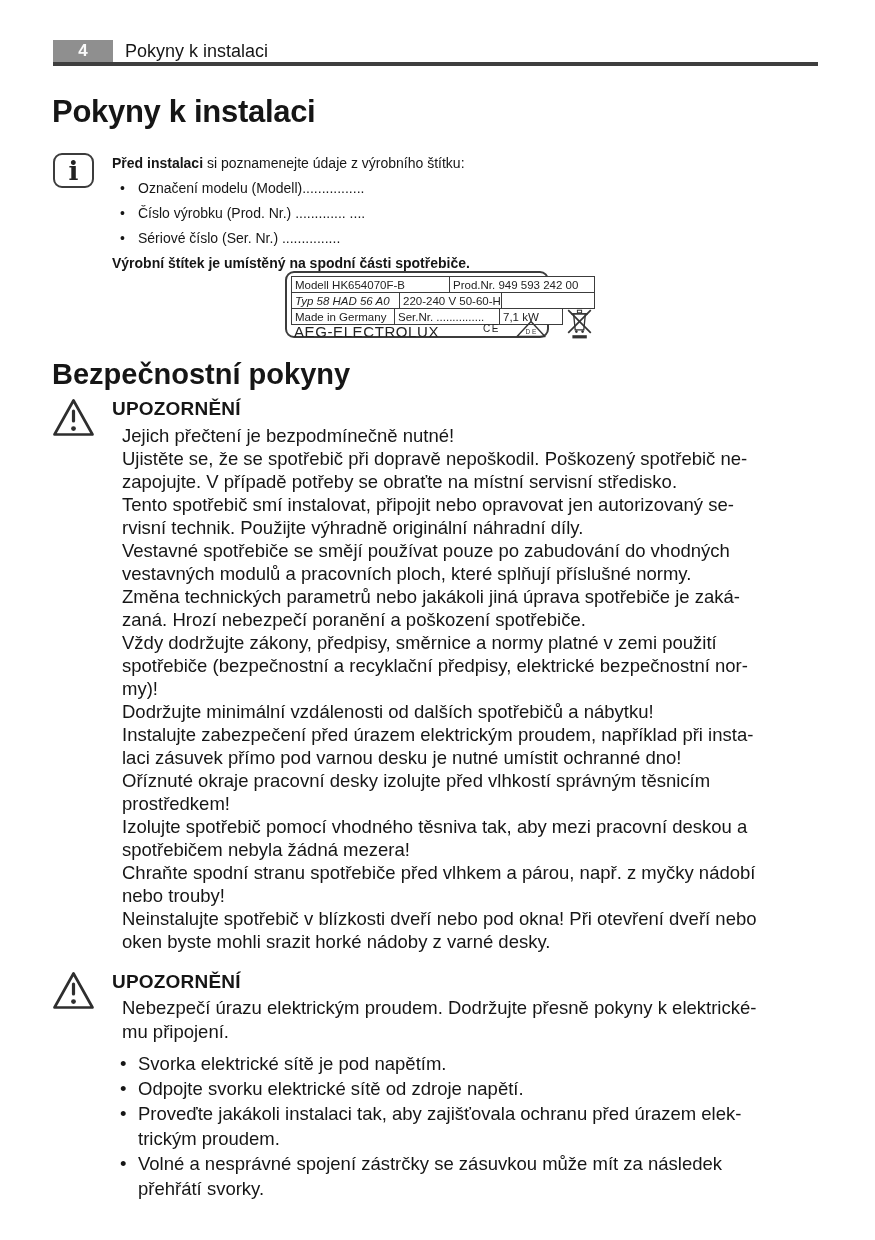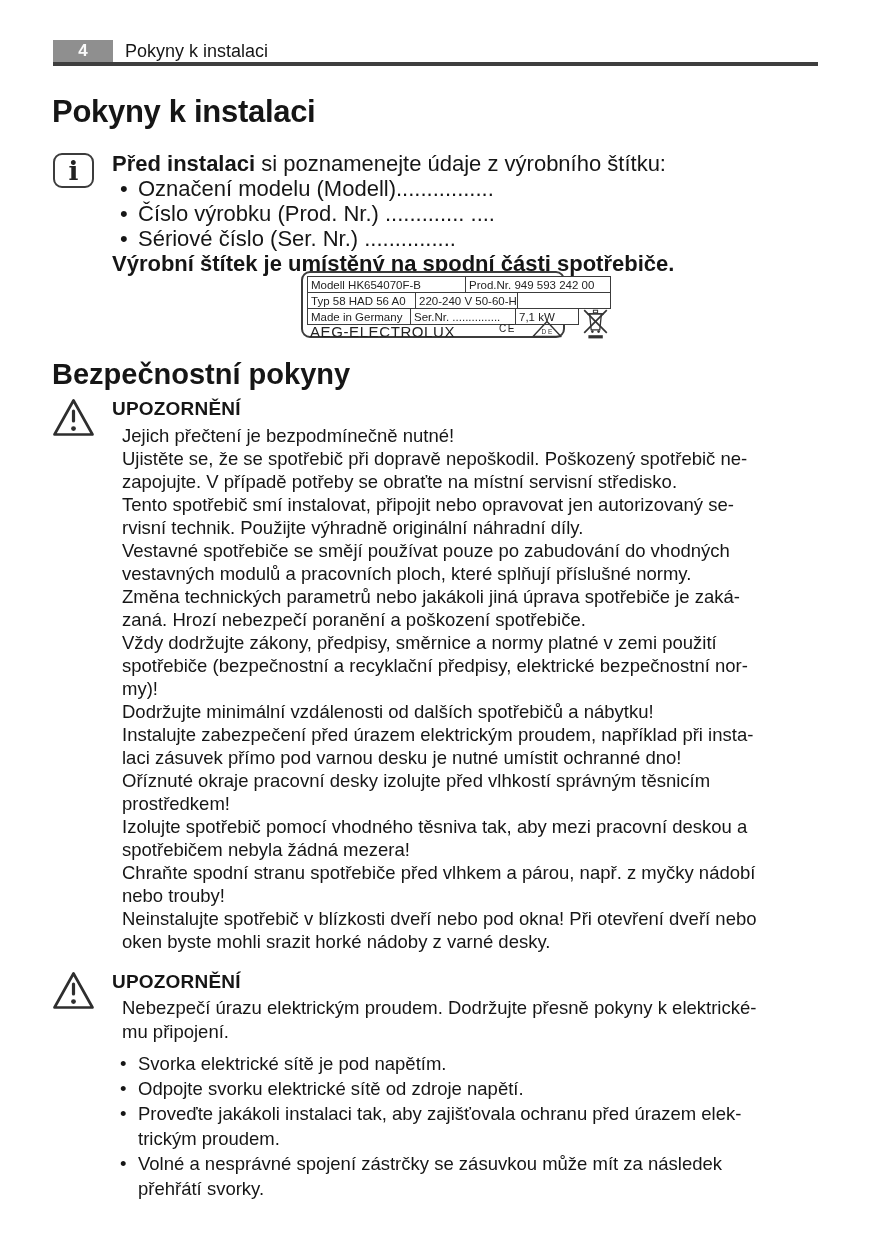--- a/index.html
+++ b/index.html
@@ -20,30 +20,30 @@
   .doc-title { position:absolute; left:52px; top:94px; font-size:31px; font-weight:bold; letter-spacing:-0.3px; }
 
   
   .info-icon {
     position:absolute; left:53px; top:153px; width:41px; height:35px;
     border:2.5px solid #3c3c3c; border-radius:9px; box-sizing:border-box;
     display:flex; align-items:center; justify-content:center;
     font-family:"DejaVu Serif", serif; font-weight:bold; font-size:26px; line-height:1;
     color:#222;
   }
-  .info-content { position:absolute; left:112px; top:151px; width:716px; font-size:22px; line-height:25px; }
+  .info-content { position:absolute; left:112px; top:151px; width:716px; font-size:14px; line-height:25px; }
   .info-lead b { font-weight:bold; }
   .info-list { margin:0; padding:0; list-style:none; }
   .info-list li { display:flex; }
   .info-list .blt { width:26px; padding-left:8px; box-sizing:border-box; }
   .info-note { font-weight:bold; }
 
   
   .plate {
-    position:absolute; left:301px; top:271px; width:264px; height:67px;
+    position:absolute; left:285px; top:271px; width:264px; height:67px;
     border:2px solid #3c3c3c; border-radius:9px; box-sizing:border-box;
     font-size:11.5px; color:#222; background:#fff;
   }
   .plate .cell {
     position:absolute; height:17px; box-sizing:border-box;
     border:1.2px solid #3c3c3c; display:flex; align-items:center;
     padding:0 3px; white-space:nowrap; overflow:hidden; background:#fff;
   }
   .plate-brand { position:absolute; left:7px; top:50px; font-size:15px; letter-spacing:0.6px; }
   .ce-mark { position:absolute; left:196px; top:50px; font-size:10px; letter-spacing:1.5px; }
@@ -93,21 +93,21 @@
           <span class="blt">•</span>
           <span>Sériové číslo (Ser. Nr.) ...............</span>
         </li>
     </ul>
     <div class="info-note">Výrobní štítek je umístěný na spodní části spotřebiče.</div>
   </div>
 
   <div class="plate">
     <div class="cell" style="left:4px;  top:3px;  width:159px;">Modell HK654070F-B</div>
     <div class="cell" style="left:162px;top:3px;  width:146px;">Prod.Nr.  949 593 242 00</div>
-    <div class="cell" style="left:4px;  top:19px; width:109px;">Typ 58 HAD 56 A0</div>
+    <div class="cell" style="left:4px;  top:19px; width:109px;font-style:italic;">Typ 58 HAD 56 A0</div>
     <div class="cell" style="left:112px;top:19px; width:103px;">220-240 V 50-60-Hz</div>
     <div class="cell" style="left:214px;top:19px; width:94px;"></div>
     <div class="cell" style="left:4px;  top:35px; width:104px;">Made in Germany</div>
     <div class="cell" style="left:107px;top:35px; width:106px;">Ser.Nr. ...............</div>
     <div class="cell" style="left:212px;top:35px; width:64px;">7,1 kW</div>
     <div class="plate-brand">AEG-ELECTROLUX</div>
     <span class="ce-mark">CE</span>
     <svg class="cert-triangle" width="32" height="18" viewBox="0 0 32 18">
       <path d="M16 1.5 L30 16.5 L2 16.5 Z" fill="none" stroke="#333" stroke-width="1.4" stroke-linejoin="round"></path>
       <text x="16" y="13.5" font-size="6.5" text-anchor="middle" fill="#333" font-family="Liberation Sans, sans-serif">D E</text>

